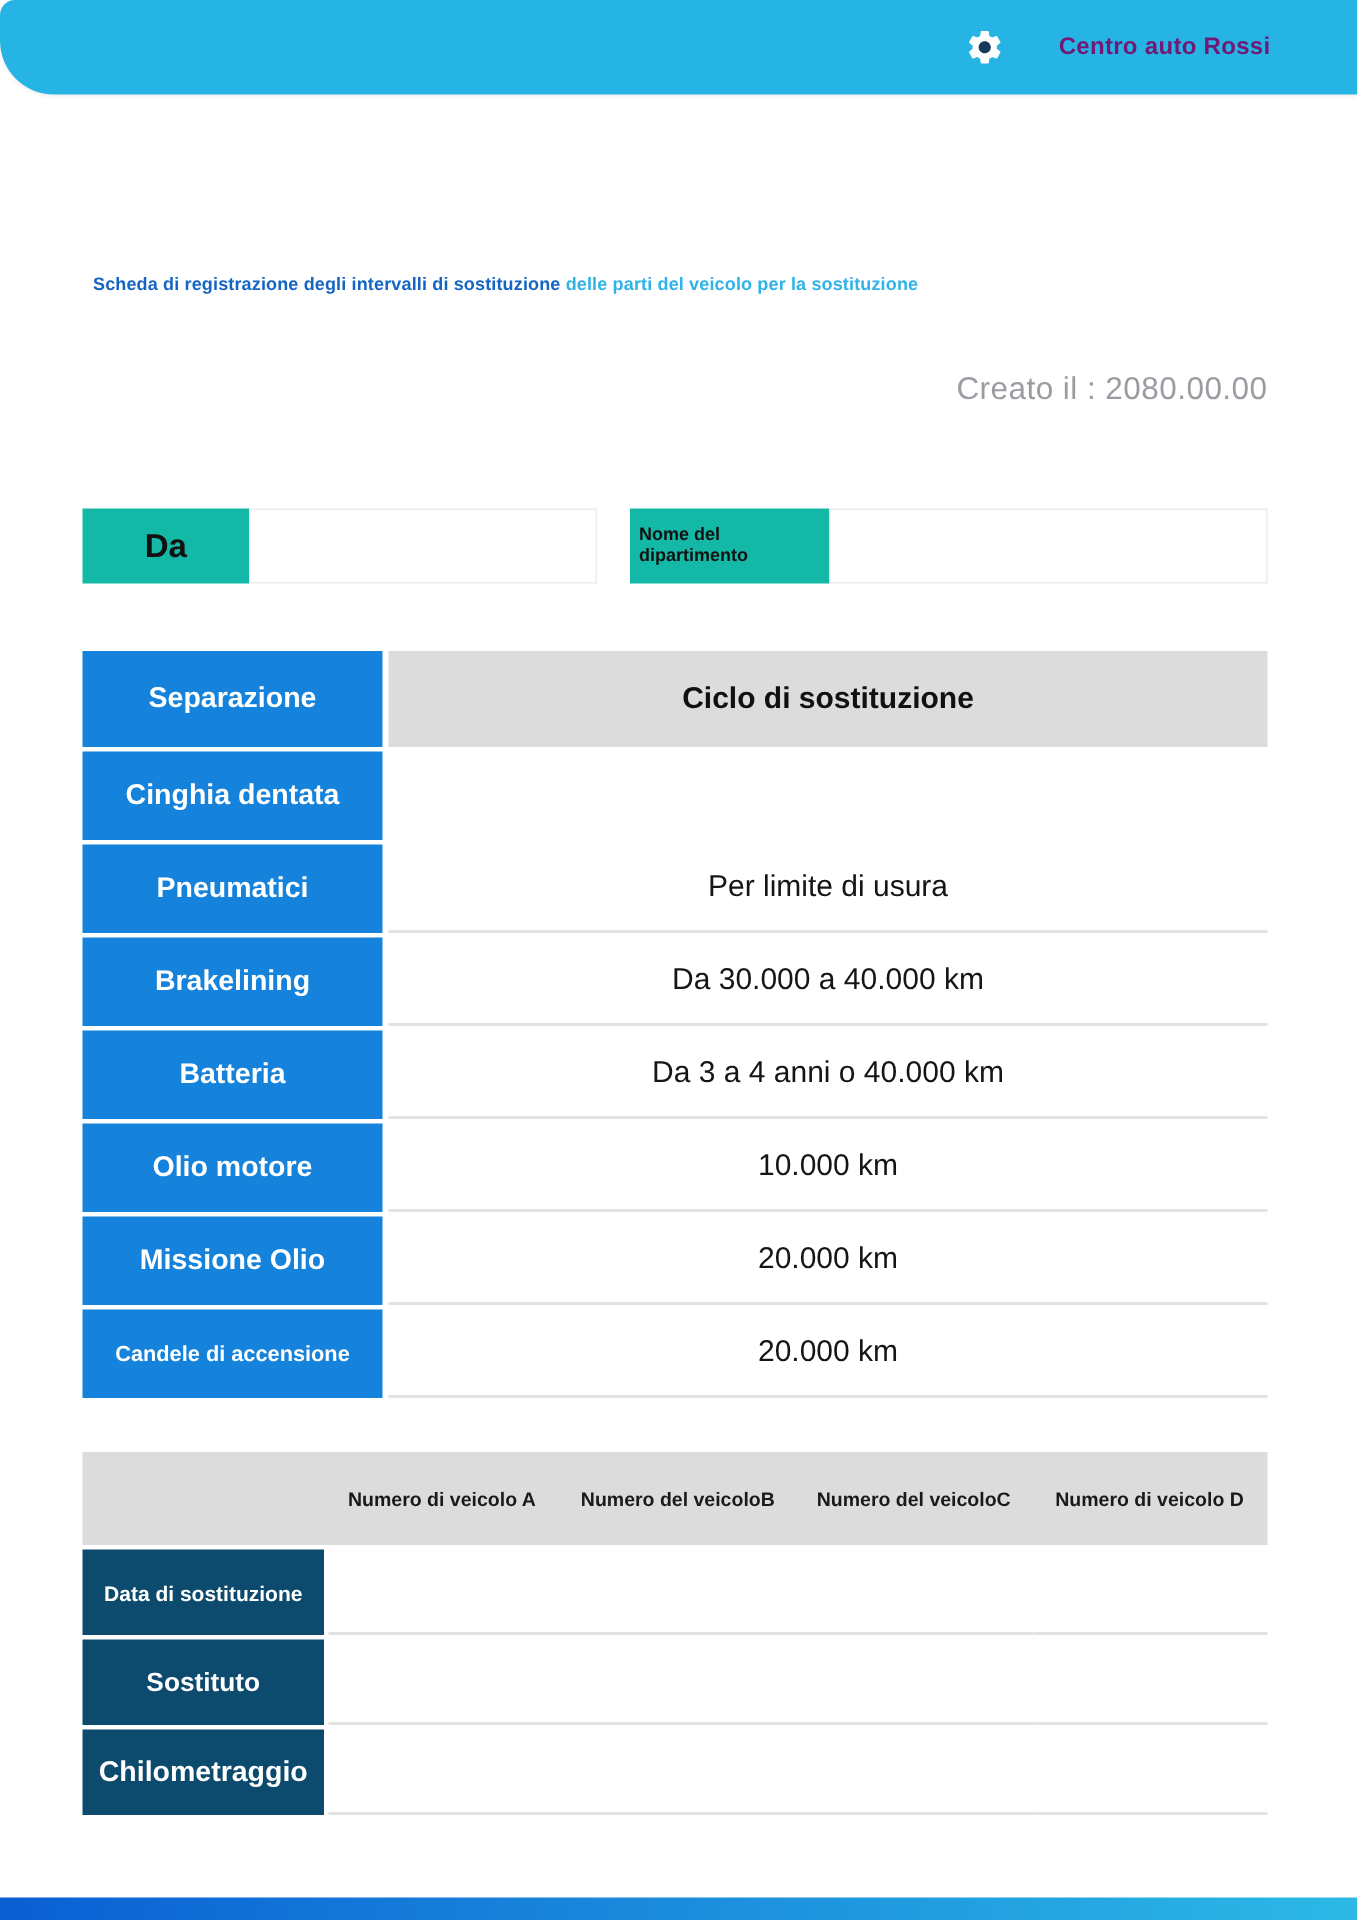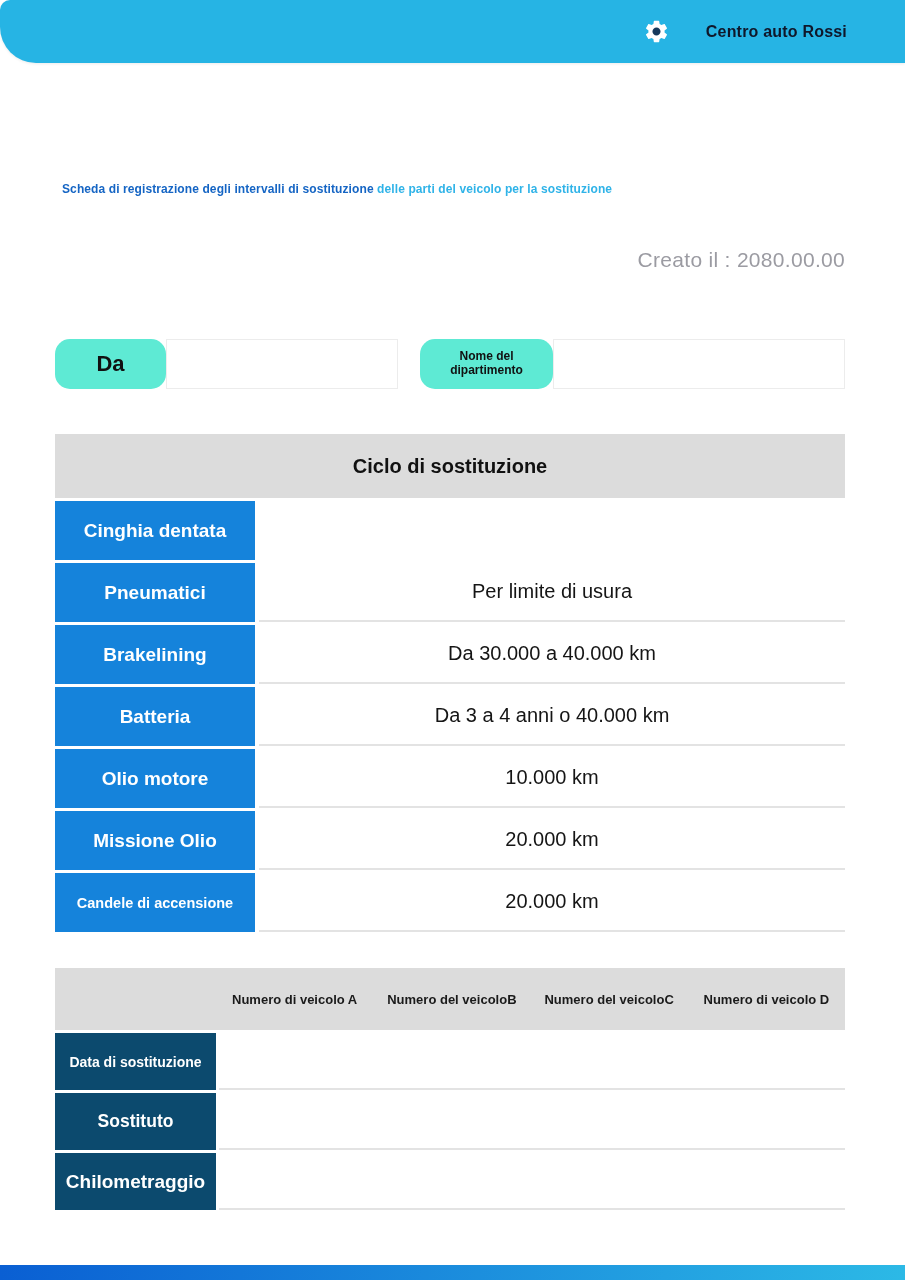--- a/index.html
+++ b/index.html
@@ -9,21 +9,21 @@
   }
   
   .header-bar{
     position:absolute;top:0;left:0;width:905px;height:63px;
     background:#26b4e4;border-radius:10px 0 0 36px;
     display:flex;align-items:center;justify-content:flex-end;
     padding-right:58px;box-sizing:border-box;
     box-shadow:0 1px 3px rgba(0,0,0,.08);
   }
   .brand{display:flex;align-items:center;gap:3px;}
-  .brand-text{color:#0f172a;font-weight:bold;font-size:16px;letter-spacing:.2px;margin-left:33px;}
+  .brand-text{color:#701a75;font-weight:bold;font-size:16px;letter-spacing:.2px;margin-left:33px;}
   .gear-icon{display:block;}
   
   .form-title{
     position:absolute;left:62px;top:182px;width:720px;
     font-size:12px;font-weight:bold;letter-spacing:.1px;
   }
   .title-p1{color:#1565c4;}
   .title-p2{color:#2fb3e8;}
   .created-date{
     position:absolute;right:60px;top:248px;
@@ -31,22 +31,22 @@
   }
   
   .fields-row{
     position:absolute;left:55px;top:339px;width:790px;height:50px;
     display:flex;gap:22px;
   }
   .field-group{display:flex;height:50px;}
   .field-group.left{width:343px;}
   .field-group.right{width:425px;}
   .field-label{
-    background:#5eead4;color:#111;display:flex;align-items:center;justify-content:center;
-    font-weight:bold;box-sizing:border-box;text-align:center;border-radius:15px;
+    background:#14b8a6;color:#111;display:flex;align-items:center;justify-content:center;
+    font-weight:bold;box-sizing:border-box;
   }
   .field-label.da{width:111px;font-size:22px;}
   .field-label.dep{width:133px;font-size:12px;line-height:1.15;padding:16px 6px;}
   .field-input{
     flex:1;border:1px solid #ececec;background:#fff;outline:none;
     font-family:"Liberation Sans",sans-serif;font-size:16px;padding:0 10px;
     box-sizing:border-box;
   }
   
   .t1{position:absolute;left:55px;top:434px;width:790px;}
@@ -119,20 +119,21 @@
       <input class="field-input" type="text" value="" style="">
     </div>
     <div class="field-group right">
       <div class="field-label dep">Nome del dipartimento</div>
       <input class="field-input" type="text" value="" style="">
     </div>
   </div>
 
   <div class="t1">
     <div class="t1-row head">
+      <div class="t1-label">Separazione</div>
       <div class="t1-value">Ciclo di sostituzione</div>
     </div>
     <div class="t1-row body">
       <div class="t1-label">Cinghia dentata</div>
     </div>
     <div class="t1-row body">
       <div class="t1-label">Pneumatici</div>
       <div class="t1-value">Per limite di usura</div>
     </div>
     <div class="t1-row body">

